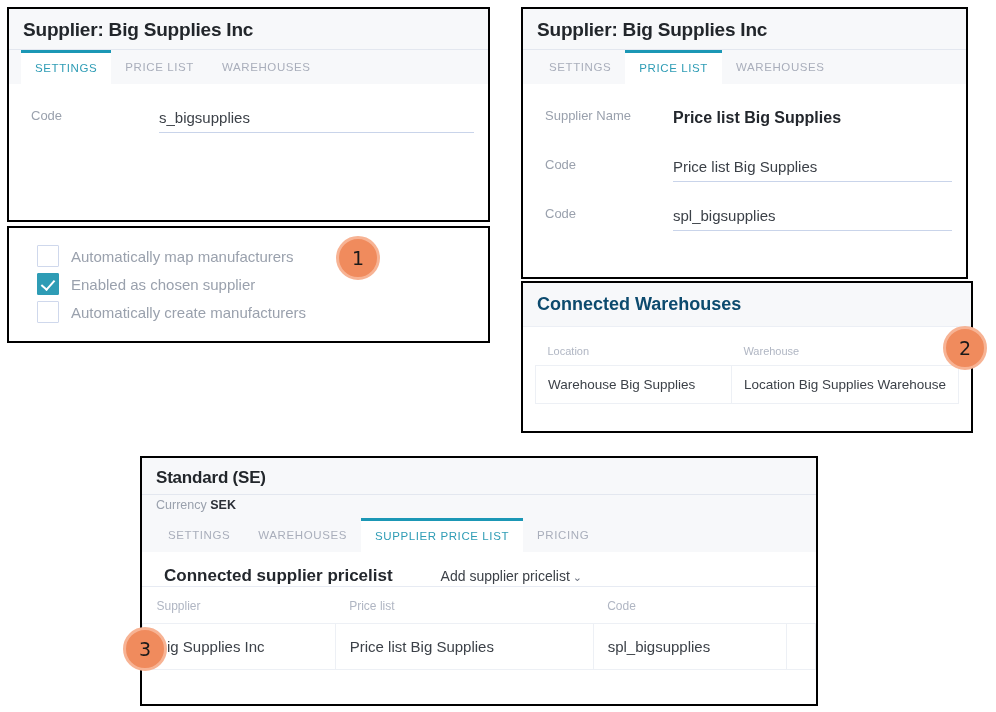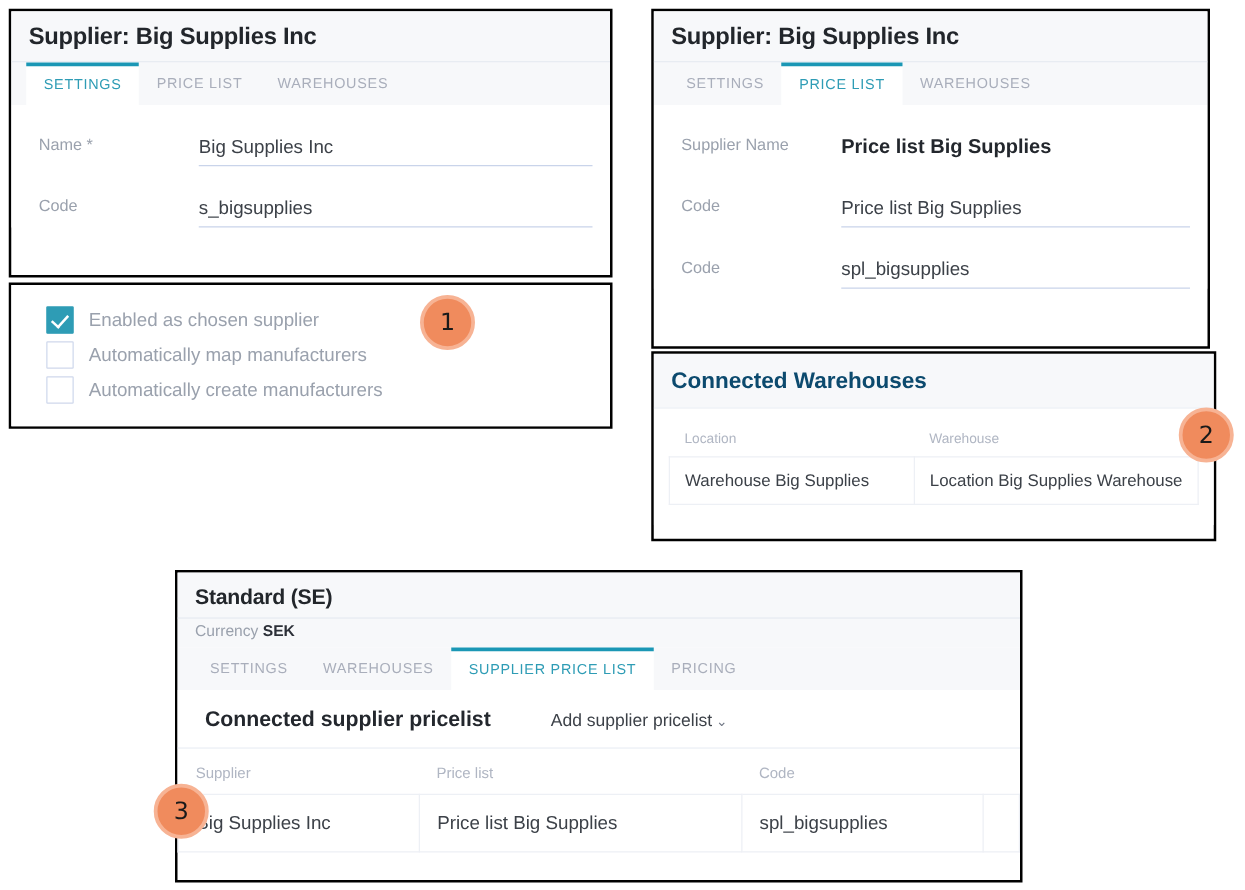--- a/index.html
+++ b/index.html
@@ -179,21 +179,21 @@
     font-size: 15px;
     padding: 14px 14px;
   }
 
   .pad-box { padding: 8px 12px 16px 12px; background:#fff; }
 
   
   .conn-head {
     display: flex;
     align-items: baseline;
-    padding: 14px 14px 12px 22px;
+    padding: 14px 14px 0 22px;
     border-bottom: 1px solid #e7ebf3;
     background: #ffffff;
   }
   .conn-title {
     font-size: 17px;
     font-weight: bold;
     color: #23272d;
     white-space: nowrap;
   }
   .conn-action {
@@ -232,41 +232,37 @@
   </div>
 
   <div class="tabbar">
     <div class="tab active">SETTINGS</div>
     <div class="tab">PRICE LIST</div>
     <div class="tab">WAREHOUSES</div>
   </div>
 
   <div class="tabbody">
     <div class="frow">
-      <div class="flabel">Name *</div>
-      <div class="fval">Big Supplies Inc</div>
-    </div>
-    <div class="frow">
       <div class="flabel">Code</div>
       <div class="fval">s_bigsupplies</div>
     </div>
   </div>
 </div>
 
 <div class="crop" style="left:7px; top:226px; width:483px; height:117px;">
   <div class="cbwrap">
+
+    <div class="cbrow">
+      <span class="cbox"></span>
+      <span class="cblabel">Automatically map manufacturers</span>
+    </div>
 
     <div class="cbrow">
       <span class="cbox checked"></span>
       <span class="cblabel">Enabled as chosen supplier</span>
-    </div>
-
-    <div class="cbrow">
-      <span class="cbox"></span>
-      <span class="cblabel">Automatically map manufacturers</span>
     </div>
 
     <div class="cbrow">
       <span class="cbox"></span>
       <span class="cblabel">Automatically create manufacturers</span>
     </div>
 
   </div>
 </div>
 

